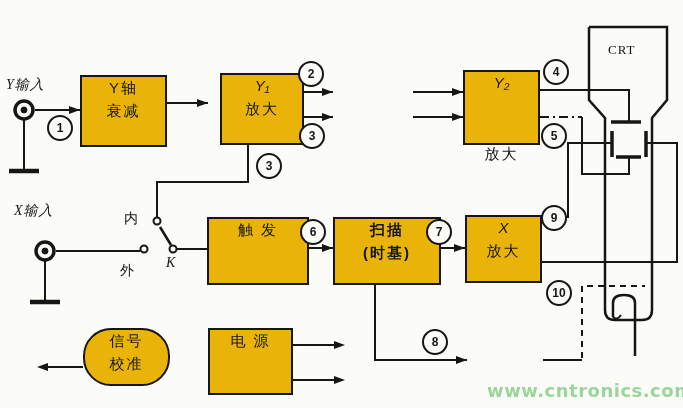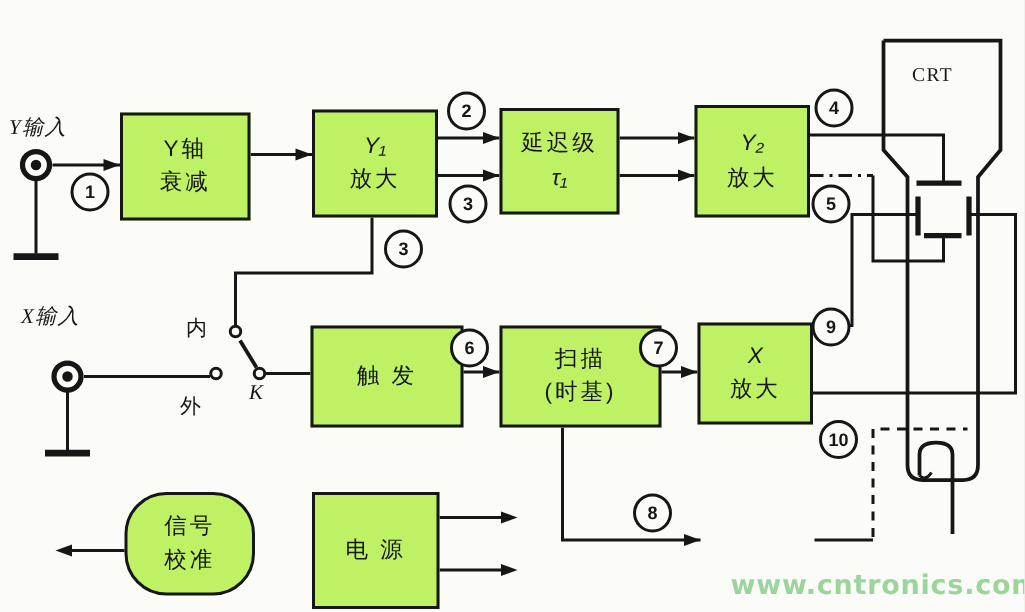--- a/index.html
+++ b/index.html
@@ -4,22 +4,22 @@
 <style>
   html,body{margin:0;padding:0;background:#e8e8e6;}
   .canvas{
     position:relative;width:683px;height:408px;overflow:hidden;
     background:#fbfbf8;color:#161616;
     font-family:"Liberation Sans",sans-serif;
   }
   .canvas svg{position:absolute;left:0;top:0;}
   .box{
     position:absolute;box-sizing:border-box;border:2.5px solid #161616;
-    background:#bef264;display:flex;flex-direction:column;
-    align-items:center;justify-content:center;
+    background:#eab308;display:flex;flex-direction:column;
+    align-items:center;
     font-size:15px;line-height:1.5;letter-spacing:2px;text-align:center;
   }
   .box .it{font-style:italic;letter-spacing:0;}
   .tp{
     position:absolute;box-sizing:border-box;width:26px;height:26px;
     border:2px solid #161616;border-radius:50%;background:#fbfbf8;
     display:flex;align-items:center;justify-content:center;
     font-size:12px;font-weight:bold;
   }
   .lbl{position:absolute;font-size:14px;white-space:nowrap;letter-spacing:1px;}
@@ -119,55 +119,51 @@
       <path stroke-width="2" d="M613 317 Q617 321 621 315"></path>
       <path stroke-width="2.5" d="M635 318 L635 356"></path>
     </g>
   </svg>
 
   <div class="box" style="left:80px;top:75px;width:87px;height:72px;">
     <div>Y轴</div>
     <div>衰减</div>
   </div>
 
-  <div class="box" style="left:208px;top:73px;width:84px;height:72px;">
+  <div class="box" style="left:220px;top:73px;width:84px;height:72px;">
     <div class="it">Y₁</div>
     <div>放大</div>
   </div>
 
-  <div class="box" style="left:333px;top:72px;width:80px;height:71px;">
-    <div>延迟级</div>
-    <div class="it">τ₁</div>
-  </div>
 
-  <div class="box" style="left:463px;top:70px;width:77px;height:75px;">
+  <div class="box" style="left:463px;top:70px;width:77px;height:75px;gap:48px;">
     <div class="it">Y₂</div>
     <div>放大</div>
   </div>
 
   <div class="box" style="left:207px;top:217px;width:102px;height:68px;">
     <div>触 发</div>
   </div>
 
-  <div class="box" style="left:333px;top:217px;width:108px;height:68px;">
+  <div class="box" style="left:333px;top:217px;width:108px;height:68px;font-weight:bold;">
     <div>扫描</div>
     <div>(时基)</div>
   </div>
 
   <div class="box" style="left:465px;top:215px;width:77px;height:68px;">
     <div class="it">X</div>
     <div>放大</div>
   </div>
 
-  <div class="box" style="left:83px;top:328px;width:87px;height:69px;border-radius:28px;">
+  <div class="box" style="left:83px;top:328px;width:87px;height:58px;border-radius:28px;">
     <div>信号</div>
     <div>校准</div>
   </div>
 
-  <div class="box" style="left:208px;top:328px;width:85px;height:78px;">
+  <div class="box" style="left:208px;top:328px;width:85px;height:67px;">
     <div>电 源</div>
   </div>
 
 
   <div class="tp" style="left:47px;top:115px;">1</div>
   <div class="tp" style="left:298px;top:61px;">2</div>
   <div class="tp" style="left:299px;top:123px;">3</div>
   <div class="tp" style="left:256px;top:153px;">3</div>
   <div class="tp" style="left:543px;top:59px;">4</div>
   <div class="tp" style="left:541px;top:123px;">5</div>

